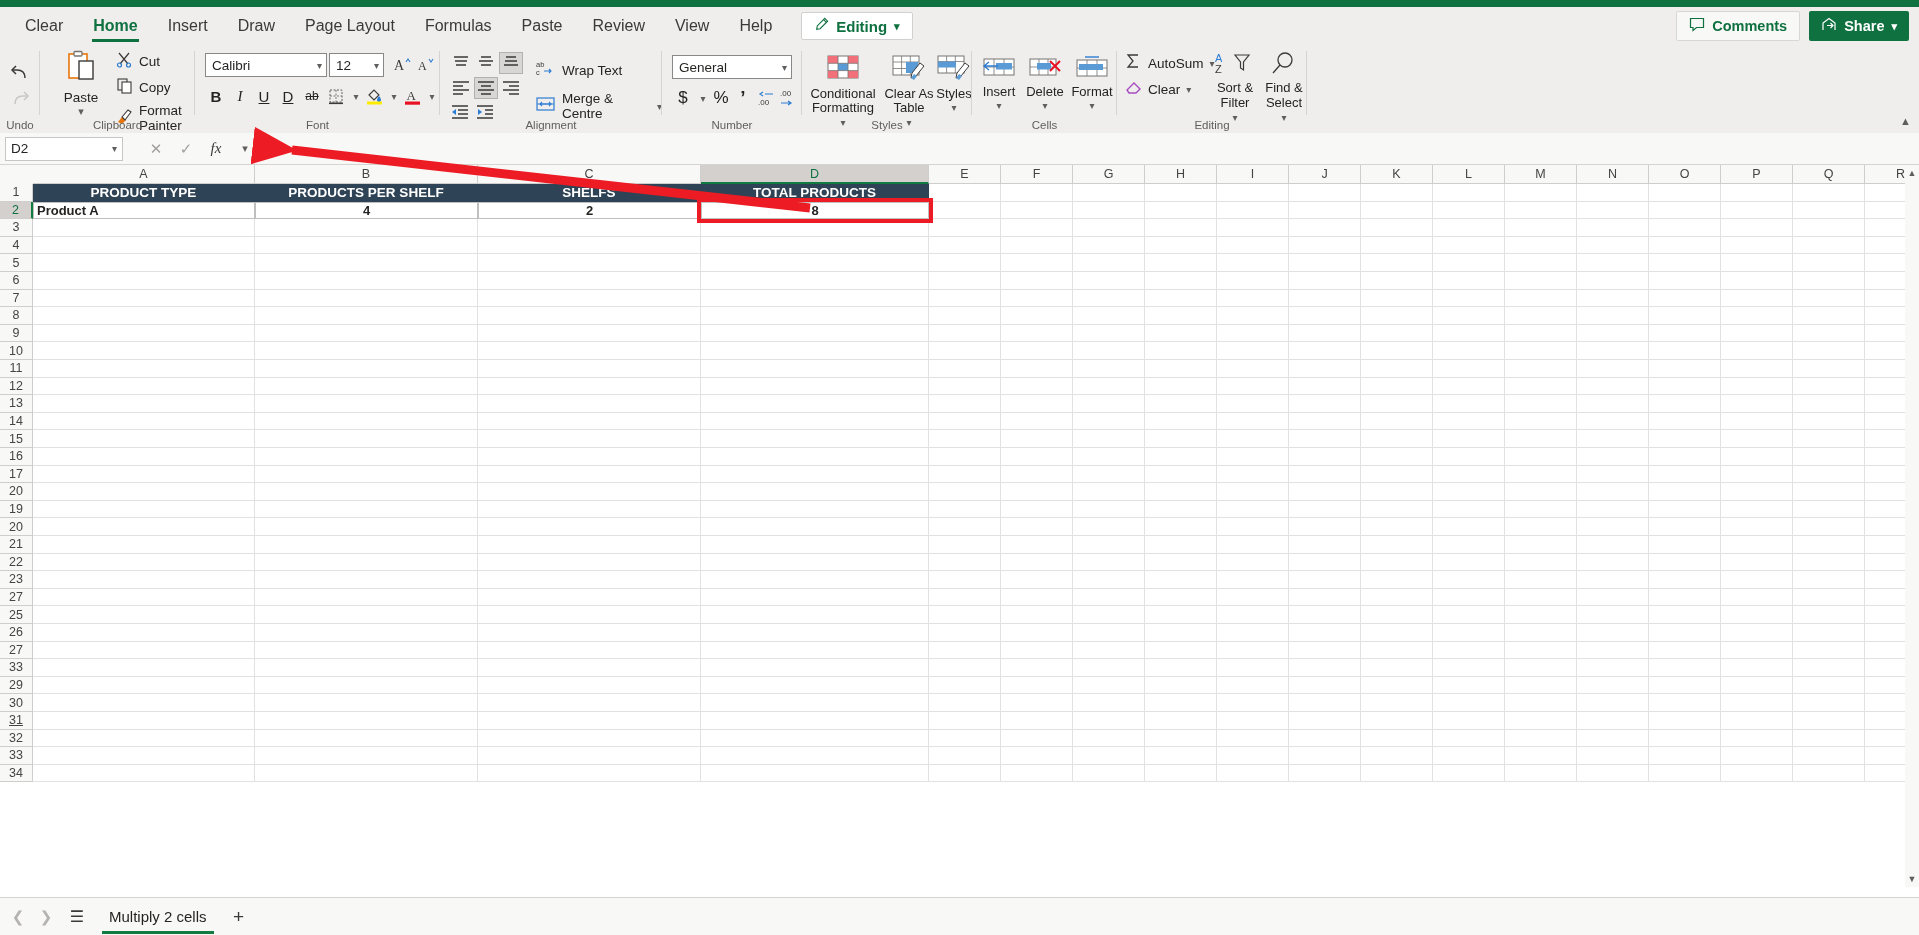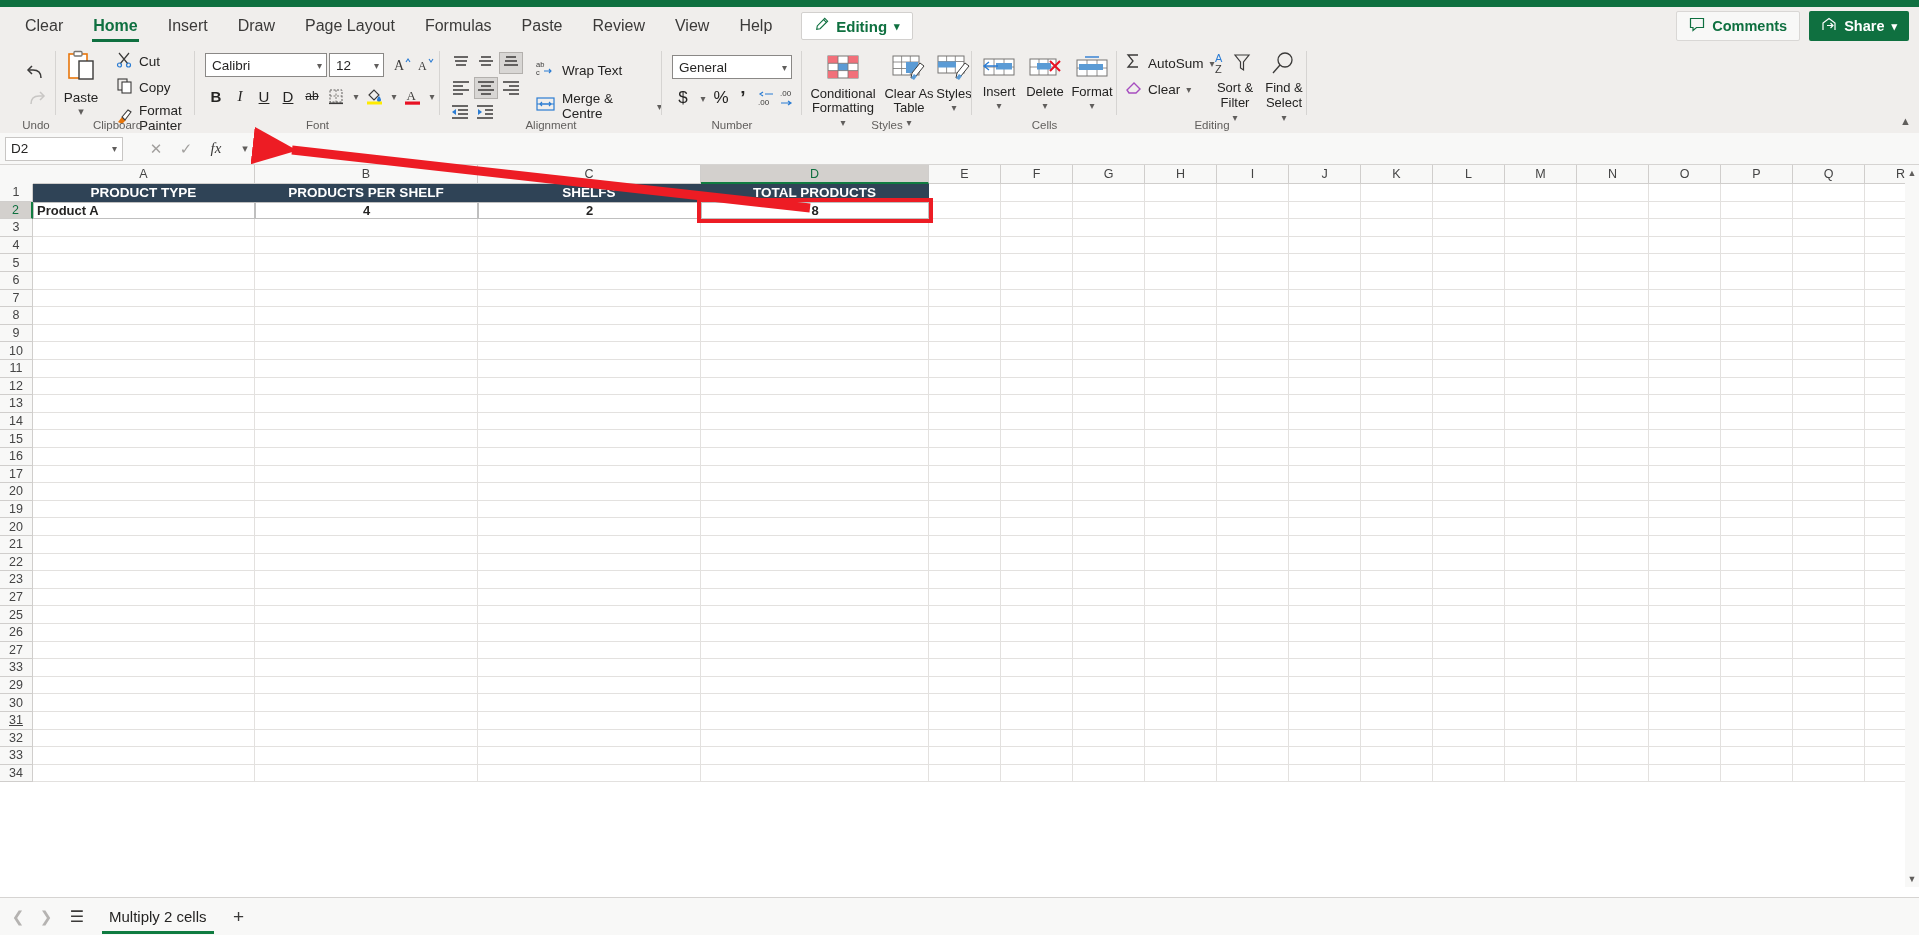--- a/index.html
+++ b/index.html
@@ -72,21 +72,21 @@
   .rgroup .glabel {
     position: absolute; bottom: 2px; left: 0; width: 100%;
     text-align: center; font-size: 11.5px; color: #605E5C;
   }
   .rgroup .divider {
     position: absolute; right: 0; top: 6px; bottom: 18px; width: 1px; background: #D6D4D2;
   }
   .lbl { font-size: 13.5px; color: #252423; }
 
   
-  #g-undo { left: 16px; width: 40px; }
+  #g-undo { left: 0; width: 40px; }
   .undo-arrow { position:absolute; left: 8px; cursor:pointer; }
 
   
   #g-clip { left: 40px; width: 155px; }
   .paste-wrap { position:absolute; left: 12px; top: 5px; width: 58px; text-align:center; cursor:pointer; }
   .paste-wrap .plabel { font-size: 13.5px; color:#252423; margin-top: 2px; }
   .clip-item { position: absolute; left: 76px; display:flex; align-items:center; gap:6px; cursor:pointer; }
 
   
   #g-font { left: 195px; width: 245px; }

